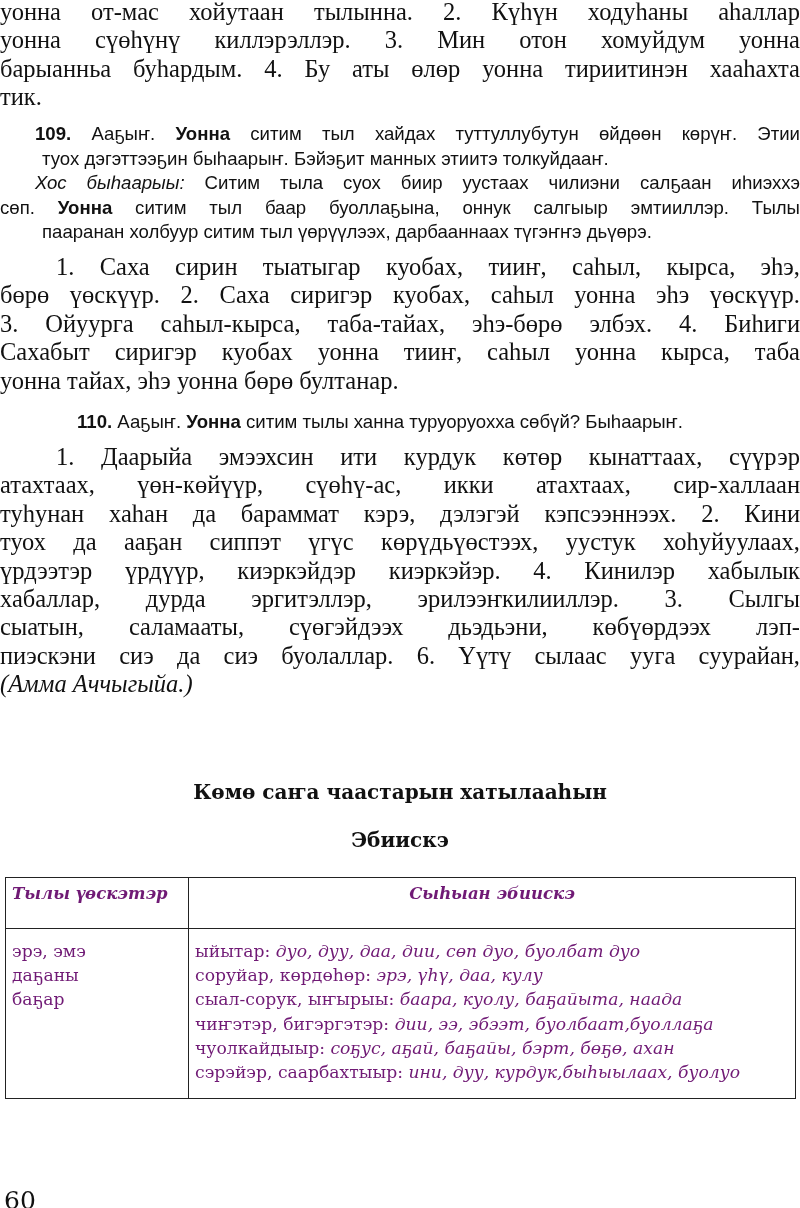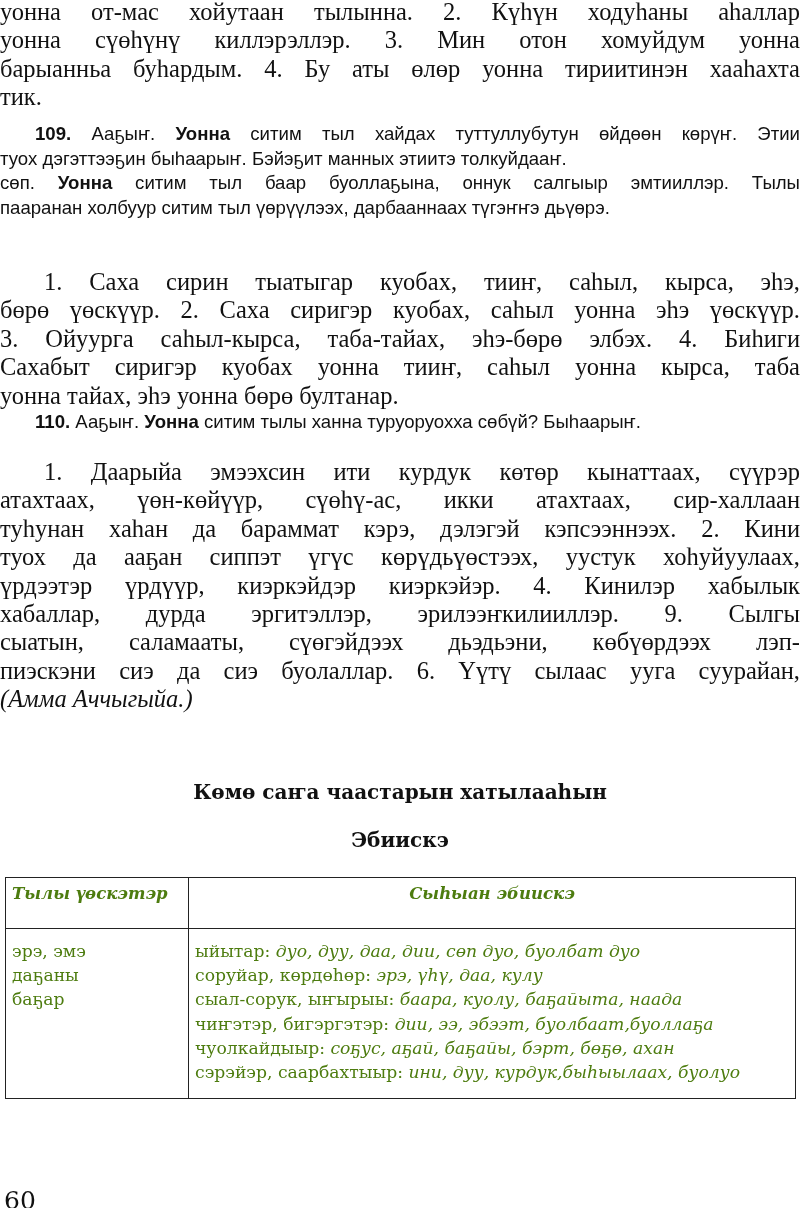--- a/index.html
+++ b/index.html
@@ -10,41 +10,41 @@
   }
   .page { position: absolute; left: 0; top: 0; width: 800px; height: 1208px; }
   .big {
     position: absolute; left: 0; width: 800px;
     font-family: "Liberation Serif", "DejaVu Serif", serif;
     font-size: 24.5px; line-height: 28.4px; text-align: justify;
     text-align-last: left;
   }
   .big .line { display: block; white-space: nowrap; text-align: justify; text-align-last: justify; }
   .big .line.last { text-align-last: left; }
-  .big .line.indent { padding-left: 44px; margin-top: 15px; }
+  .big .line.indent { padding-left: 56px; }
   .small {
     position: absolute; left: 0; width: 800px;
     font-family: Liberation Sans, sans-serif;
     font-size: 18.6px; line-height: 24.5px;
   }
   .small .line { display: block; white-space: nowrap; text-align: justify; text-align-last: justify; }
-  .small .line.last { text-align-last: left; }
+  .small .line.last { text-align-last: left; margin-left: 42px; }
   .small .line.indent { padding-left: 35px; }
   b.kw { font-weight: bold; }
   i.it { font-style: italic; }
   .heading {
     position: absolute; left: 0; width: 800px; text-align: center;
     font-family: "DejaVu Serif", "Liberation Serif", serif; font-weight: bold;
     font-size: 20px;
   }
   table.ref {
     position: absolute; left: 5px; top: 877px; width: 791px; height: 222px;
     border-collapse: collapse;
     font-family: "DejaVu Serif", "Liberation Serif", serif;
-    font-size: 17.2px; color: #4d7c0f;
+    font-size: 17.2px; color: #701a75;
   }
   table.ref th, table.ref td { border: 1.6px solid #222; vertical-align: top; }
   table.ref th {
     height: 44px; font-style: italic; font-weight: bold; font-size: 16.5px;
     padding: 6px 6px 0 6px;
   }
   table.ref th.c1 { width: 170px; text-align: left; }
   table.ref th.c2 { text-align: center; }
   table.ref td { padding: 10px 4px 4px 6px; line-height: 24.2px; }
   table.ref td .row { display: block; white-space: nowrap; }
@@ -62,20 +62,21 @@
   <div class="big" style="top:-2px;">
     <span class="line">уонна от-мас хойутаан тылынна. 2. Күһүн ходуһаны аһаллар</span>
     <span class="line">уонна сүөһүнү киллэрэллэр. 3. Мин отон хомуйдум уонна</span>
     <span class="line">барыанньа буһардым. 4. Бу аты өлөр уонна тириитинэн хааһахта</span>
     <span class="line last">тик.</span>
   </div>
 
   <div class="small" style="top:122px;">
     <span class="line indent"><b class="kw">109.</b><span> Ааҕыҥ. </span><b class="kw">Уонна</b><span> ситим тыл хайдах туттуллубутун өйдөөн көрүҥ. Этии</span></span>
     <span class="line last">туох дэгэттээҕин быһаарыҥ. Бэйэҕит манных этиитэ толкуйдааҥ.</span>
+    <span class="line indent"><i class="it">Хос быһаарыы:</i><span> Ситим тыла суох биир уустаах чилиэни салҕаан иһиэххэ</span></span>
     <span class="line"><span>сөп. </span><b class="kw">Уонна</b><span> ситим тыл баар буоллаҕына, оннук салгыыр эмтииллэр. Тылы</span></span>
     <span class="line last">пааранан холбуур ситим тыл үөрүүлээх, дарбааннаах түгэҥҥэ дьүөрэ.</span>
   </div>
 
   <div class="big" style="top:253px;">
     <span class="line indent">1. Саха сирин тыатыгар куобах, тииҥ, саһыл, кырса, эһэ,</span>
     <span class="line">бөрө үөскүүр. 2. Саха сиригэр куобах, саһыл уонна эһэ үөскүүр.</span>
     <span class="line">3. Ойуурга саһыл-кырса, таба-тайах, эһэ-бөрө элбэх. 4. Биһиги</span>
     <span class="line">Сахабыт сиригэр куобах уонна тииҥ, саһыл уонна кырса, таба</span>
     <span class="line last">уонна тайах, эһэ уонна бөрө бултанар.</span>
@@ -84,21 +85,21 @@
   <div class="small" style="top:410px;">
     <span class="line indent last"><b class="kw">110.</b><span> Ааҕыҥ. </span><b class="kw">Уонна</b><span> ситим тылы ханна туруоруохха сөбүй? Быһаарыҥ.</span></span>
   </div>
 
   <div class="big" style="top:443px;">
     <span class="line indent">1. Даарыйа эмээхсин ити курдук көтөр кынаттаах, сүүрэр</span>
     <span class="line">атахтаах, үөн-көйүүр, сүөһү-ас, икки атахтаах, сир-халлаан</span>
     <span class="line">туһунан хаһан да бараммат кэрэ, дэлэгэй кэпсээннээх. 2. Кини</span>
     <span class="line">туох да ааҕан сиппэт үгүс көрүдьүөстээх, уустук хоһуйуулаах,</span>
     <span class="line">үрдээтэр үрдүүр, киэркэйдэр киэркэйэр. 4. Кинилэр хабылык</span>
-    <span class="line">хабаллар, дурда эргитэллэр, эрилээҥкилииллэр. 9. Сылгы</span>
+    <span class="line">хабаллар, дурда эргитэллэр, эрилээҥкилииллэр. 3. Сылгы</span>
     <span class="line">сыатын, саламааты, сүөгэйдээх дьэдьэни, көбүөрдээх лэп-</span>
     <span class="line">пиэскэни сиэ да сиэ буолаллар. 6. Үүтү сылаас ууга суурайан,</span>
     <span class="line last"><i class="it">(Амма Аччыгыйа.)</i></span>
   </div>
 
   <div class="heading" style="top:780px;">Көмө саҥа чаастарын хатылааһын</div>
   <div class="heading" style="top:828px;">Эбиискэ</div>
 
   <table class="ref">
     <thead>

